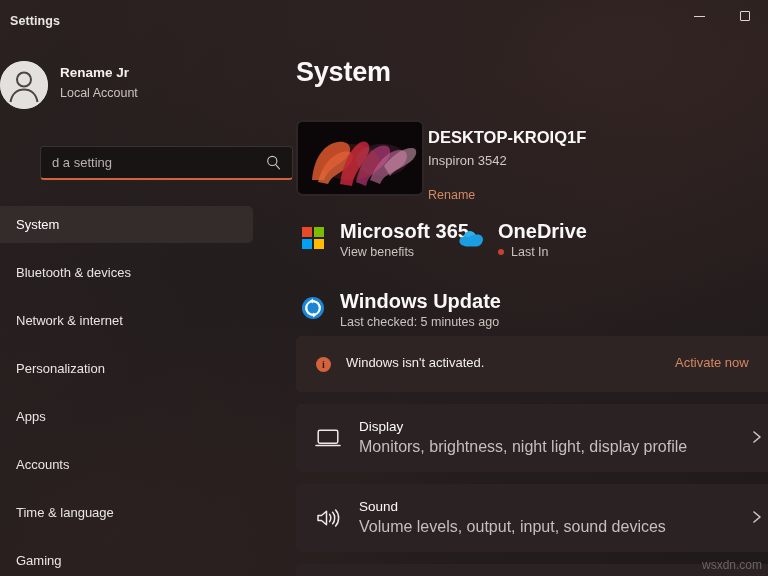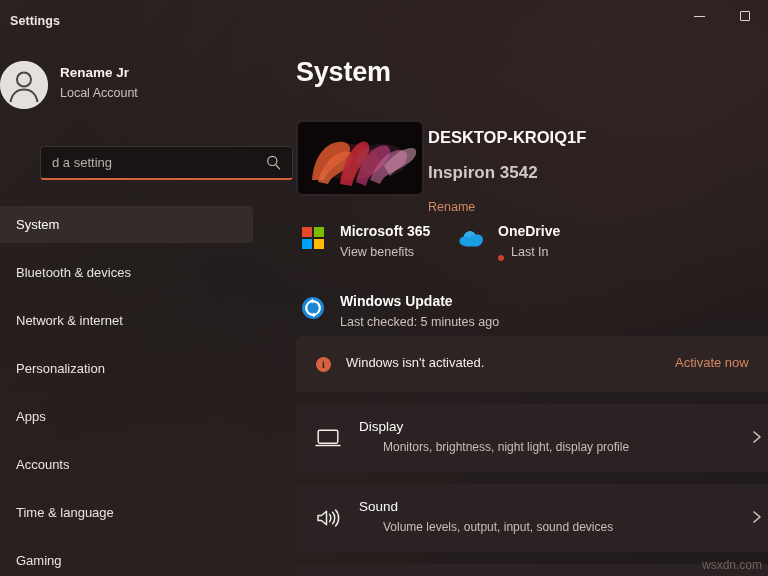--- a/index.html
+++ b/index.html
@@ -213,25 +213,24 @@
     position: absolute;
     left: 132px; top: 6px;
   }
   .device-name {
     font-size: 16.5px;
     font-weight: bold;
     color: #fbf9f8;
     line-height: 22px;
   }
   .device-model {
-    font-size: 17px;
+    font-size: 13px;
     color: #cfc8c5;
     line-height: 19px;
-    margin-top: 15px;
-    font-weight: bold;
+    margin-top: 3px;
   }
   .device-rename {
     font-size: 12.5px;
     color: #d08a62;
     line-height: 19px;
     margin-top: 16px;
     text-decoration: none;
     display: inline-block;
   }
 
@@ -253,34 +252,34 @@
   .ql-icon {
     width: 26px; height: 26px;
     display: flex;
     align-items: center;
     justify-content: center;
     flex: 0 0 26px;
     margin-top: 3px;
   }
   .ql-body { margin-left: 14px; }
   .ql-title {
-    font-size: 14px;
+    font-size: 20px;
     font-weight: bold;
     color: #fbf9f8;
     line-height: 19px;
     white-space: nowrap;
   }
   .ql-sub {
     font-size: 12.5px;
     color: #cac3c0;
     line-height: 18px;
     margin-top: 2px;
     white-space: nowrap;
     display: flex;
-    align-items: flex-end;
+    align-items: center;
   }
   .dot-alert {
     width: 6px; height: 6px;
     border-radius: 50%;
     background: #c8412f;
     display: inline-block;
     margin-right: 7px;
     flex: 0 0 6px;
   }
 
@@ -361,24 +360,23 @@
   .card-title {
     position: absolute;
     left: 63px; top: 14px;
     font-size: 13.5px;
     color: #fbf9f8;
     line-height: 18px;
   }
   .card-sub {
     position: absolute;
     left: 63px; top: 34px;
-    font-size: 12px;
+    font-size: 16px;
     color: #c6bfbc;
     line-height: 18px;
-    margin-left: 24px;
   }
   .card-chevron {
     position: absolute;
     right: 12px; top: 26px;
     width: 14px; height: 14px;
     color: #cdc6c3;
   }
   .card.empty { height: 68px; }
 
   .watermark {

